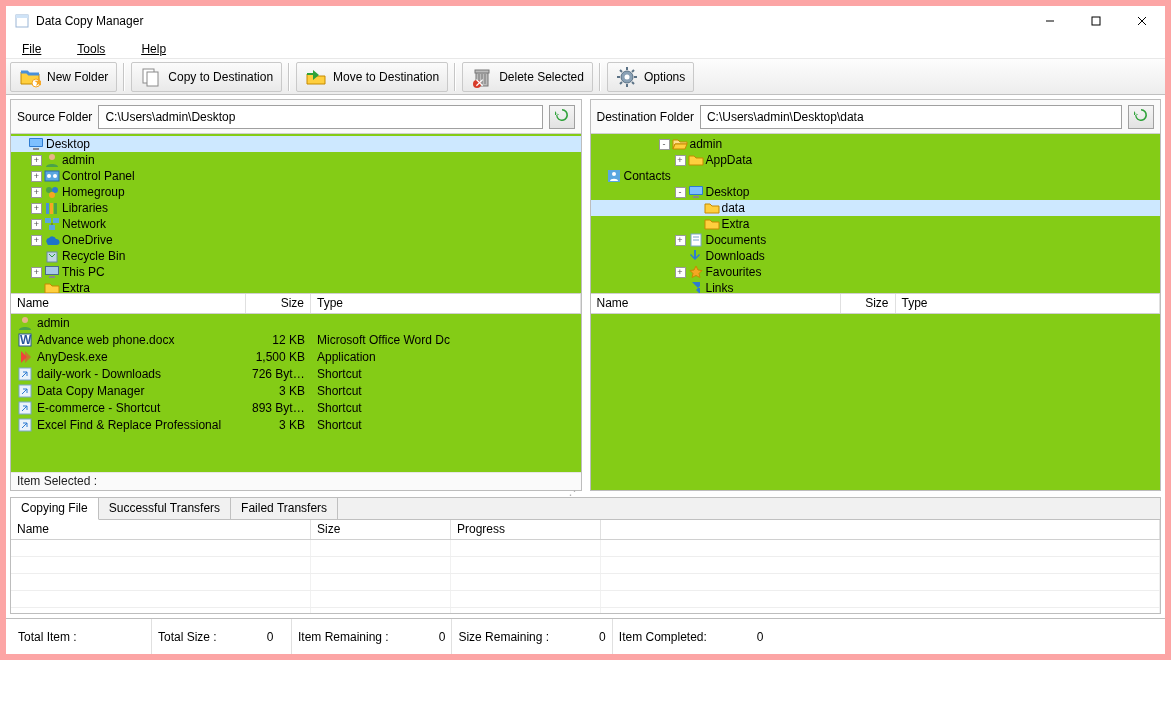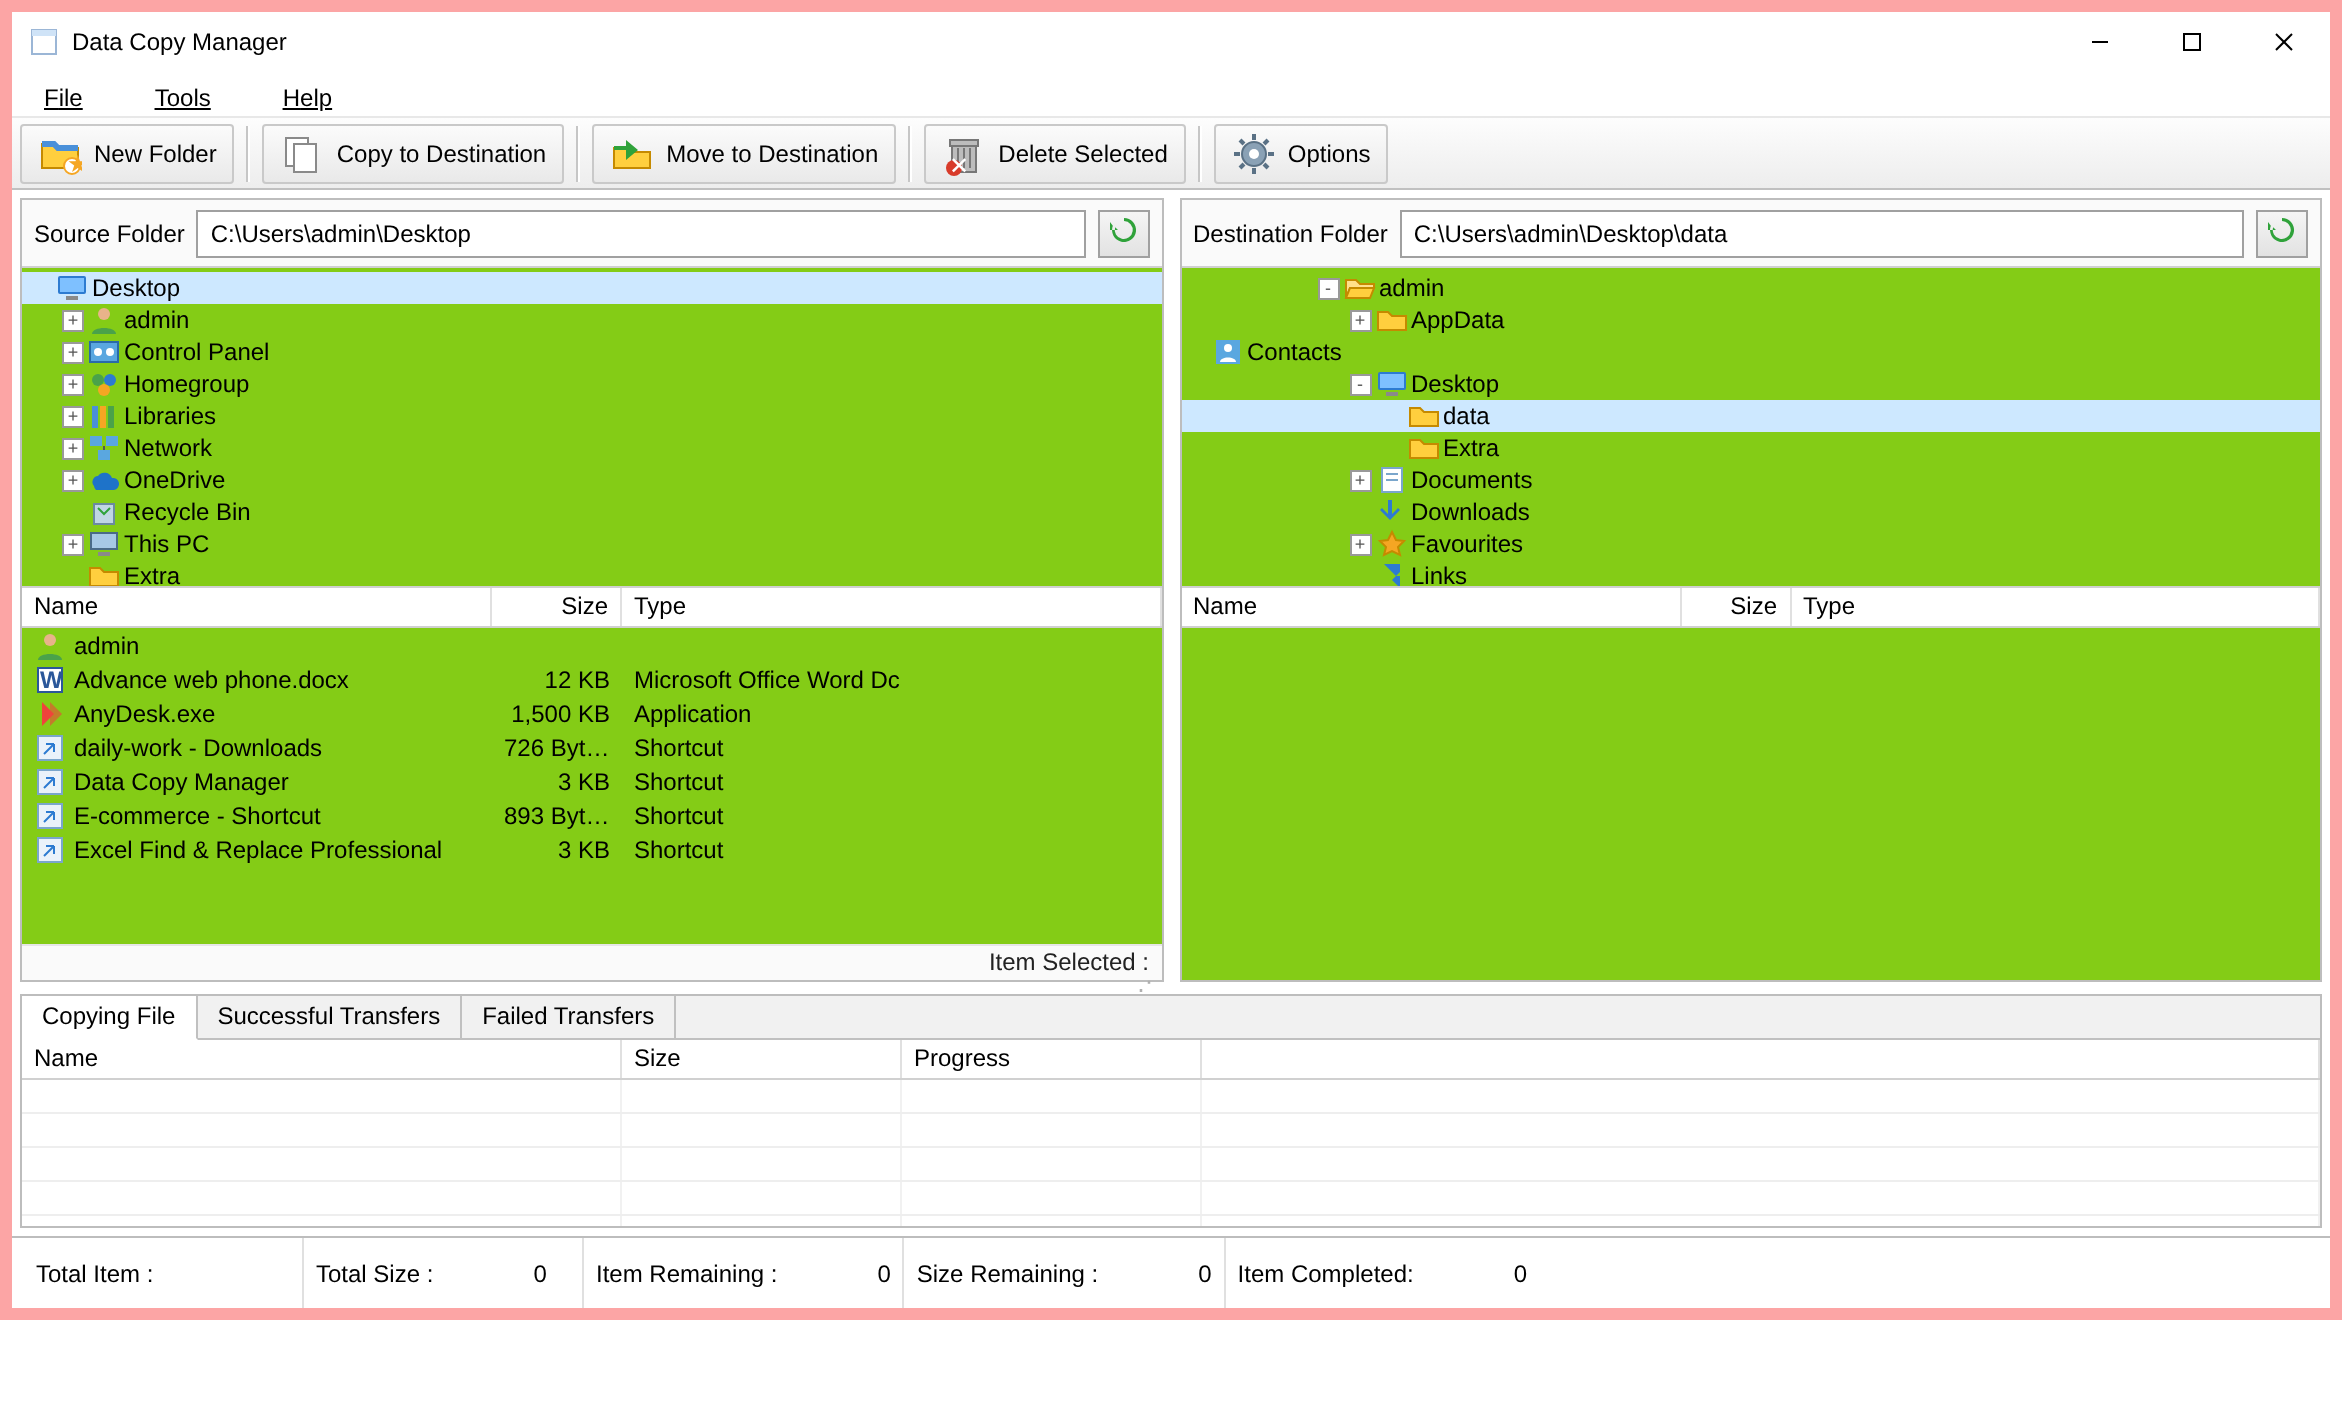--- a/index.html
+++ b/index.html
@@ -30,21 +30,21 @@
 .tree-row .exp.empty { border:none; background:transparent;}
 .tree-row .ic { width:16px; height:16px; display:flex;align-items:center;justify-content:center;}
 .tree-row.selected { background:#cde8ff; }
 .filelist { flex:1; display:flex; flex-direction:column; min-height:0; }
 .fl-head { display:flex; border-bottom:1px solid #d0d0d0; background:#fff; height:20px; position:relative;}
 .fl-head .col { border-right:1px solid #e0e0e0; padding:2px 6px; }
 .fl-body { flex:1; overflow:scroll; }
 .fl-row { display:flex; height:17px; align-items:center; white-space:nowrap;}
 .fl-row .cell { padding:0 6px; overflow:hidden; text-overflow:ellipsis;}
 .fl-row .ic { width:16px;height:16px;margin-right:4px;display:inline-flex;align-items:center;justify-content:center;}
-.pane-footer { height:18px; padding:1px 6px; border-top:1px solid #e6e6e6; font-size:11px; color:#222; background:#fafafa; display:flex; align-items:flex-end;flex-direction:column;}
+.pane-footer { height:18px; padding:1px 6px; border-top:1px solid #e6e6e6; font-size:11px; color:#222; background:#fafafa; display:flex; align-items:flex-start;flex-direction:column;}
 .pane-footer .grip { margin-left:auto; color:#b0b0b0; font-size:12px; letter-spacing:-2px; }
 .tabs-section { flex:1; display:flex; flex-direction:column; margin:2px 4px 4px 4px; border:1px solid #bdbdbd; min-height:0;}
 .tabs-head { height:22px; display:flex; background:#f1f1f1; border-bottom:1px solid #c0c0c0;}
 .tab { padding:3px 10px; border-right:1px solid #c0c0c0; background:#f1f1f1; cursor:default;}
 .tab.active { background:#fff; border-bottom:1px solid #fff; margin-bottom:-1px;}
 .grid-head { display:flex; height:20px; background:#fff; border-bottom:1px solid #d0d0d0;}
 .grid-head .gcol { border-right:1px solid #e0e0e0; padding:2px 6px;}
 .grid-body { flex:1; background:#fff; overflow:hidden; }
 .grid-body .grow { display:flex; height:17px; border-bottom:1px solid #eee;}
 .grid-body .grow .gcell { border-right:1px solid #f1f1f1;}

